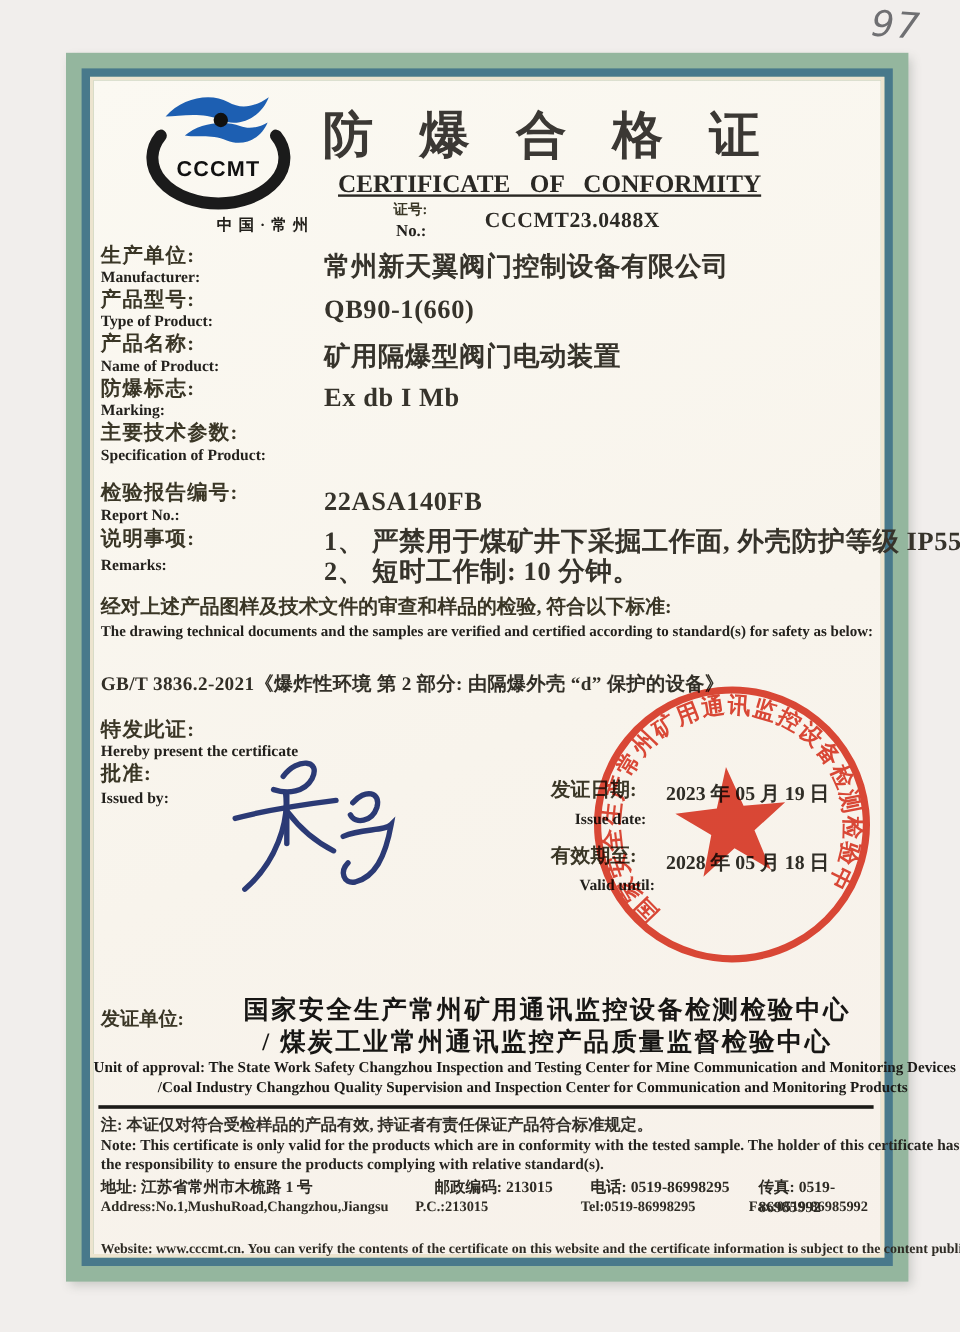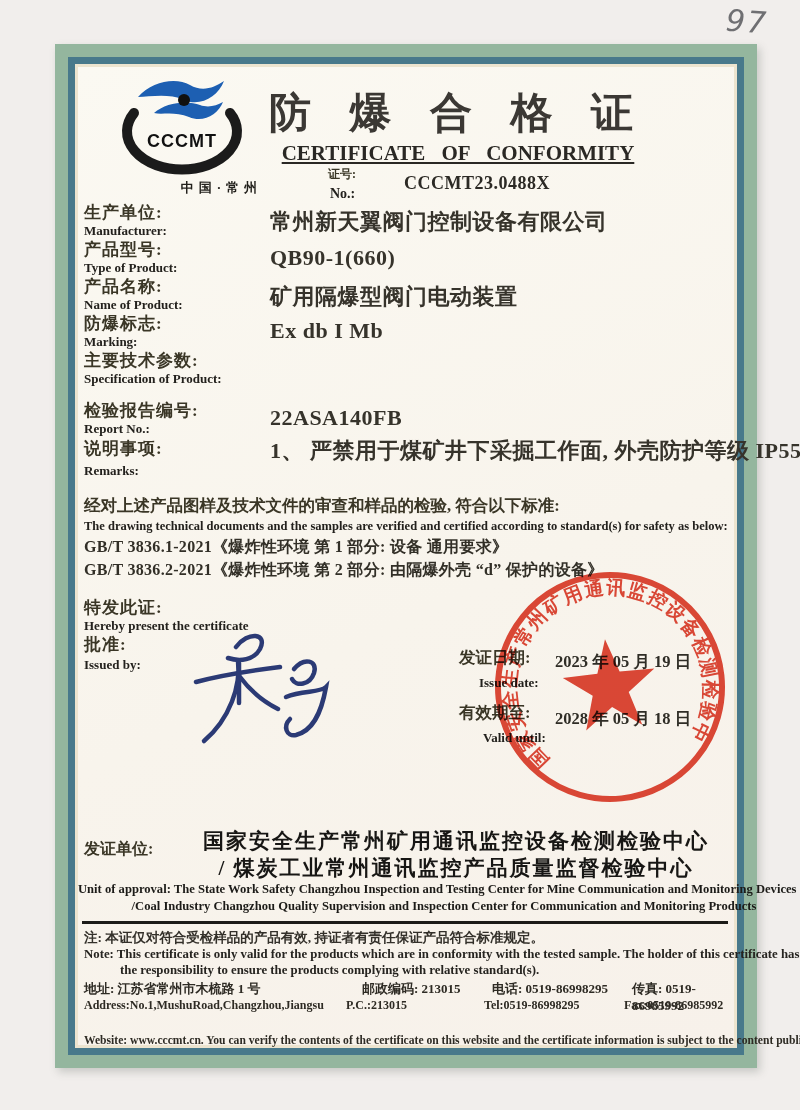--- a/index.html
+++ b/index.html
@@ -59,21 +59,21 @@
     font-size:21px; font-weight:bold; color:#171614; letter-spacing:2px; white-space:nowrap; }
   .approval-en1 { position:absolute; left:0px; top:815px; width:656px; text-align:center;
     font-size:12.6px; font-weight:bold; color:#1c1b18; white-space:nowrap; }
   .approval-en2 { position:absolute; left:0px; top:832px; width:732px; text-align:center;
     font-size:12.6px; font-weight:bold; color:#1c1b18; white-space:nowrap; }
   .rule { position:absolute; left:4px; top:854px; width:646px; height:3px; background:#1c1b18; }
   
   .ft { font-weight:600; color:#262420; white-space:nowrap; }
   .note-zh { position:absolute; left:6px; top:862px; font-size:13.5px; font-weight:bold; color:#33302a; }
   .note-en1 { position:absolute; left:6px; top:880px; font-size:12.8px; }
-  .note-en2 { position:absolute; left:6px; top:896px; font-size:12.8px;margin-left:36px; }
+  .note-en2 { position:absolute; left:6px; top:896px; font-size:12.8px; }
   .addr-row-zh { position:absolute; left:6px; top:913px; width:648px; height:17px; font-size:13px; font-weight:bold; color:#2e2b24; }
   .addr-row-en { position:absolute; left:6px; top:931px; width:648px; height:15px; font-size:12px; font-weight:600; color:#2e2b24; }
   .web-zh { position:absolute; left:6px; top:948px; font-size:13.5px; font-weight:bold; color:#2e2b24; }
   .web-en { position:absolute; left:6px; top:967px; font-size:11.6px; font-weight:600; color:#2e2b24; white-space:nowrap; }
 </style>
 </head>
 <body>
 
 <div class="handwritten-number">97</div>
 
@@ -117,24 +117,24 @@
     <div class="zh-label" style="top:282px">主要技术参数:</div>
     <div class="en-label" style="top:304px">Specification of Product:</div>
 
     <div class="zh-label" style="top:332px">检验报告编号:</div>
     <div class="en-label" style="top:354px">Report No.:</div>
     <div class="value" style="top:338px">22ASA140FB</div>
 
     <div class="zh-label" style="top:370px">说明事项:</div>
     <div class="en-label" style="top:396px">Remarks:</div>
     <div class="value" style="top:369px">1、 严禁用于煤矿井下采掘工作面, 外壳防护等级 IP55。</div>
+    <div class="value" style="top:394px">2、 短时工作制: 10 分钟。</div>
 
     <div class="std-intro-zh">经对上述产品图样及技术文件的审查和样品的检验, 符合以下标准:</div>
     <div class="std-intro-en">The drawing technical documents and the samples are verified and certified according to standard(s) for safety as below:</div>
-    <div class="std-item" style="top:470px">GB/T 3836.1-2021《爆炸性环境 第 1 部分: 设备 通用要求》</div>
     <div class="std-item" style="top:493px">GB/T 3836.2-2021《爆炸性环境 第 2 部分: 由隔爆外壳 “d” 保护的设备》</div>
 
     <div class="zh-label" style="top:529px">特发此证:</div>
     <div class="en-label" style="top:551px">Hereby present the certificate</div>
     <div class="zh-label" style="top:566px">批准:</div>
     <div class="en-label" style="top:590px">Issued by:</div>
 
     <svg class="sig-svg" width="170" height="140" viewBox="0 0 170 140">
       <g fill="none" stroke="#2b3a75" stroke-width="4.5" stroke-linecap="round">
         <path d="M58,20 C70,4 90,6 82,22 C76,33 62,35 50,31"></path>

